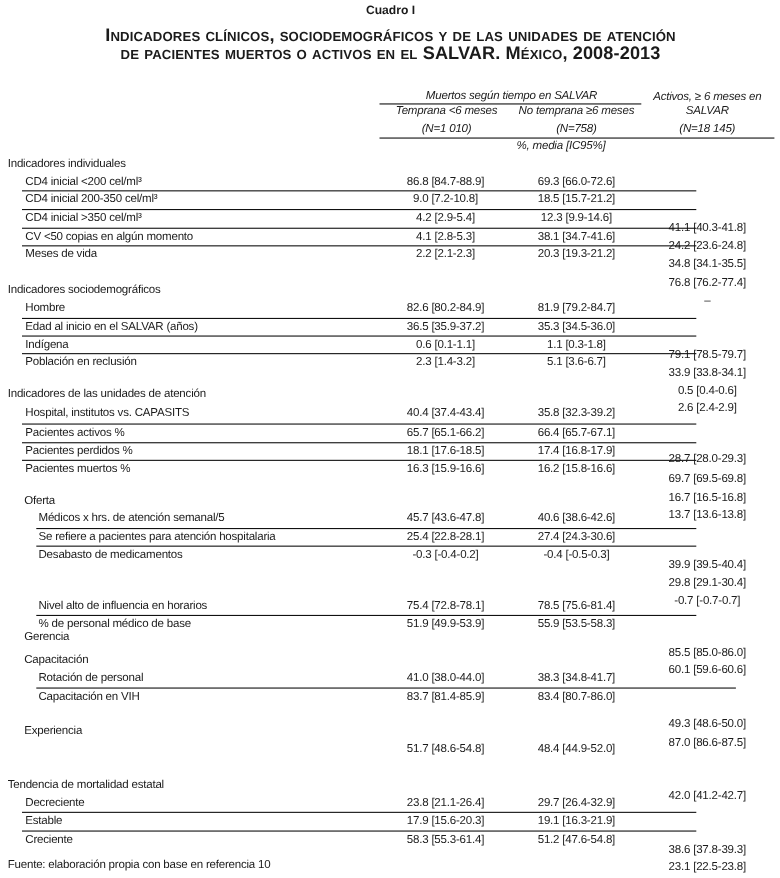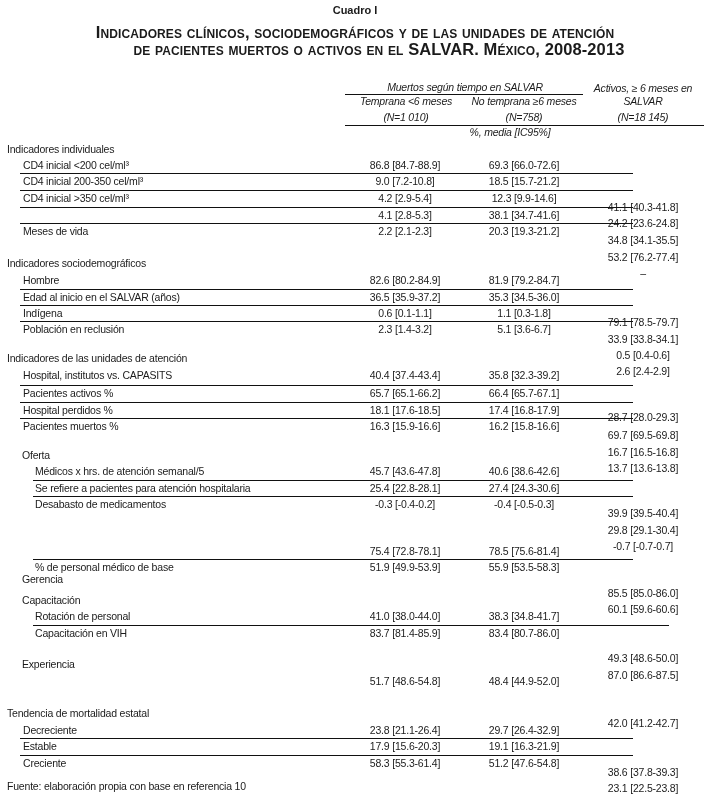--- a/index.html
+++ b/index.html
@@ -3,21 +3,21 @@
   <meta charset="utf-8">
   <style>
     html, body { margin:0; padding:0; background:#ffffff; }
     body { width:709px; height:798px; position:relative; overflow:hidden;
            font-family:"Liberation Sans", sans-serif; color:#1b1b1b; font-size:10.5px; }
     .abs { position:absolute; white-space:nowrap; }
     .center { transform:translateX(-50%); }
     .cuadro { top:4px; left:355px; font-weight:bold; font-size:11px; }
     .title { left:355px; font-weight:bold; font-variant:small-caps; font-size:16.5px; letter-spacing:0.1px; }
     .t1 { top:23px; }
-    .t2 { top:40px;margin-left:24px; }
+    .t2 { top:40px; }
     .hdr { font-style:italic; font-size:10.5px; letter-spacing:-0.2px; }
     .rule { position:absolute; border-top:1px solid #111; height:0; }
     .row { position:absolute; left:0; width:638px; height:16px; line-height:16px; letter-spacing:-0.2px; }
     .row.sep::before { content:""; position:absolute; top:0; left:var(--ls,20px); right:5px; border-top:1px solid #111; }
     .lbl { position:absolute; top:0; white-space:nowrap; }
     .v { position:absolute; top:0; width:120px; text-align:center; white-space:nowrap; }
     .v1 { left:345px; }
     .v2 { left:464px; }
     .v3 { left:583px;margin-top:42px; }
     .sec { left:7px; }
@@ -61,23 +61,24 @@
   <span class="v v2">18.5 [15.7-21.2]</span>
   <span class="v v3">24.2 [23.6-24.8]</span>
 </div>
 <div class="row sep" style="top:190px;">
   <span class="lbl it">CD4 inicial &gt;350 cel/ml³</span>
   <span class="v v1">4.2 [2.9-5.4]</span>
   <span class="v v2">12.3 [9.9-14.6]</span>
   <span class="v v3">34.8 [34.1-35.5]</span>
 </div>
 <div class="row sep" style="top:207px;">
+  <span class="lbl it">CV &lt;50 copias en algún momento</span>
   <span class="v v1">4.1 [2.8-5.3]</span>
   <span class="v v2">38.1 [34.7-41.6]</span>
-  <span class="v v3">53.2 [76.2-77.4]</span>
+  <span class="v v3">76.8 [76.2-77.4]</span>
 </div>
 <div class="row sep" style="top:223px;">
   <span class="lbl it">Meses de vida</span>
   <span class="v v1">2.2 [2.1-2.3]</span>
   <span class="v v2">20.3 [19.3-21.2]</span>
   <span class="v v3">–</span>
 </div>
 
 <div class="row" style="top:255px;">
   <span class="lbl sec">Indicadores sociodemográficos</span>
@@ -116,21 +117,21 @@
   <span class="v v2">35.8 [32.3-39.2]</span>
   <span class="v v3">28.7 [28.0-29.3]</span>
 </div>
 <div class="row sep" style="top:385px;">
   <span class="lbl it">Pacientes activos %</span>
   <span class="v v1">65.7 [65.1-66.2]</span>
   <span class="v v2">66.4 [65.7-67.1]</span>
   <span class="v v3">69.7 [69.5-69.8]</span>
 </div>
 <div class="row sep" style="top:402px;">
-  <span class="lbl it">Hospital perdidos %</span>
+  <span class="lbl it">Pacientes perdidos %</span>
   <span class="v v1">18.1 [17.6-18.5]</span>
   <span class="v v2">17.4 [16.8-17.9]</span>
   <span class="v v3">16.7 [16.5-16.8]</span>
 </div>
 <div class="row sep" style="top:418px;">
   <span class="lbl it">Pacientes muertos %</span>
   <span class="v v1">16.3 [15.9-16.6]</span>
   <span class="v v2">16.2 [15.8-16.6]</span>
   <span class="v v3">13.7 [13.6-13.8]</span>
 </div>
@@ -154,20 +155,21 @@
   <span class="lbl sit">Desabasto de medicamentos</span>
   <span class="v v1">-0.3 [-0.4-0.2]</span>
   <span class="v v2">-0.4 [-0.5-0.3]</span>
   <span class="v v3">-0.7 [-0.7-0.7]</span>
 </div>
 
 <div class="row" style="top:527px;margin-top:44px;">
   <span class="lbl sub">Gerencia</span>
 </div>
 <div class="row" style="top:543px;">
+  <span class="lbl sit">Nivel alto de influencia en horarios</span>
   <span class="v v1">75.4 [72.8-78.1]</span>
   <span class="v v2">78.5 [75.6-81.4]</span>
   <span class="v v3">85.5 [85.0-86.0]</span>
 </div>
 <div class="row sep" style="top:559px; --ls:33px;">
   <span class="lbl sit">% de personal médico de base</span>
   <span class="v v1">51.9 [49.9-53.9]</span>
   <span class="v v2">55.9 [53.5-58.3]</span>
   <span class="v v3">60.1 [59.6-60.6]</span>
 </div>

